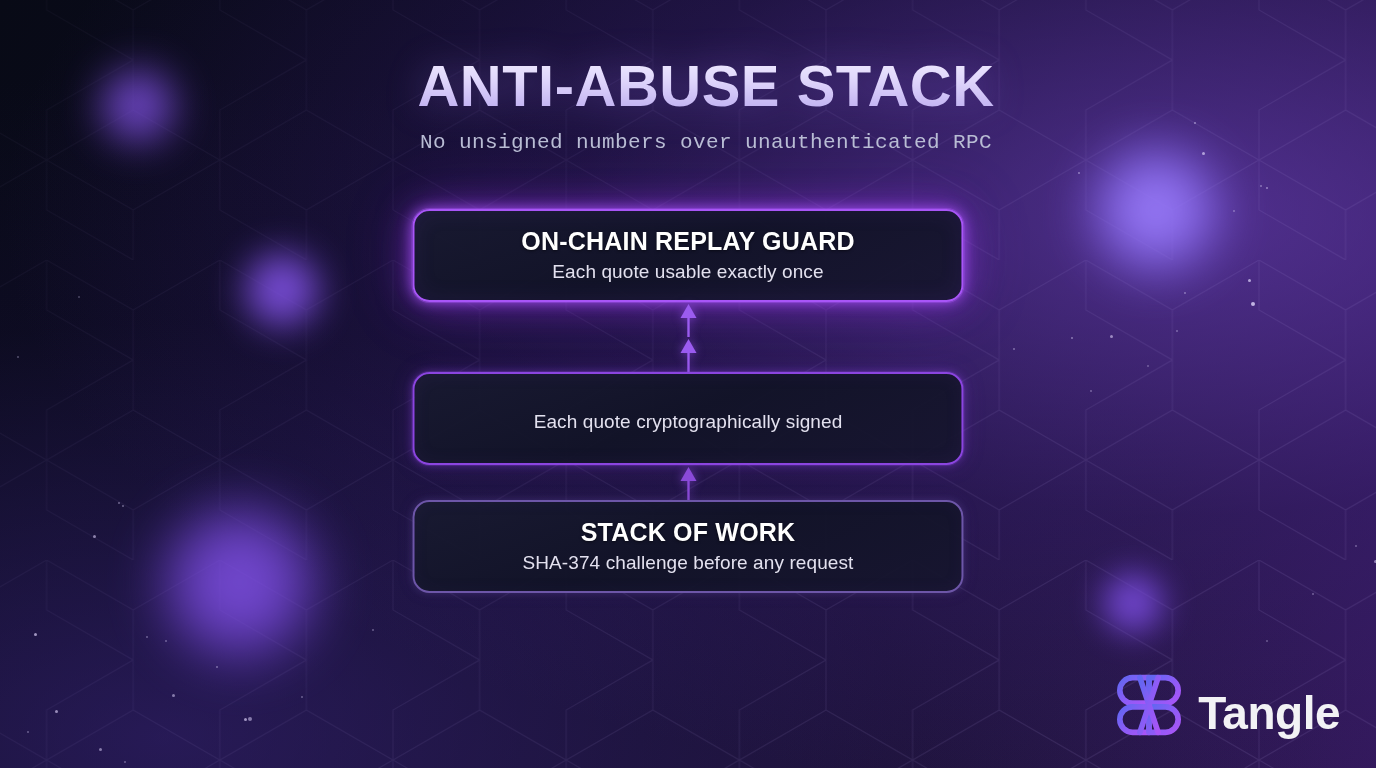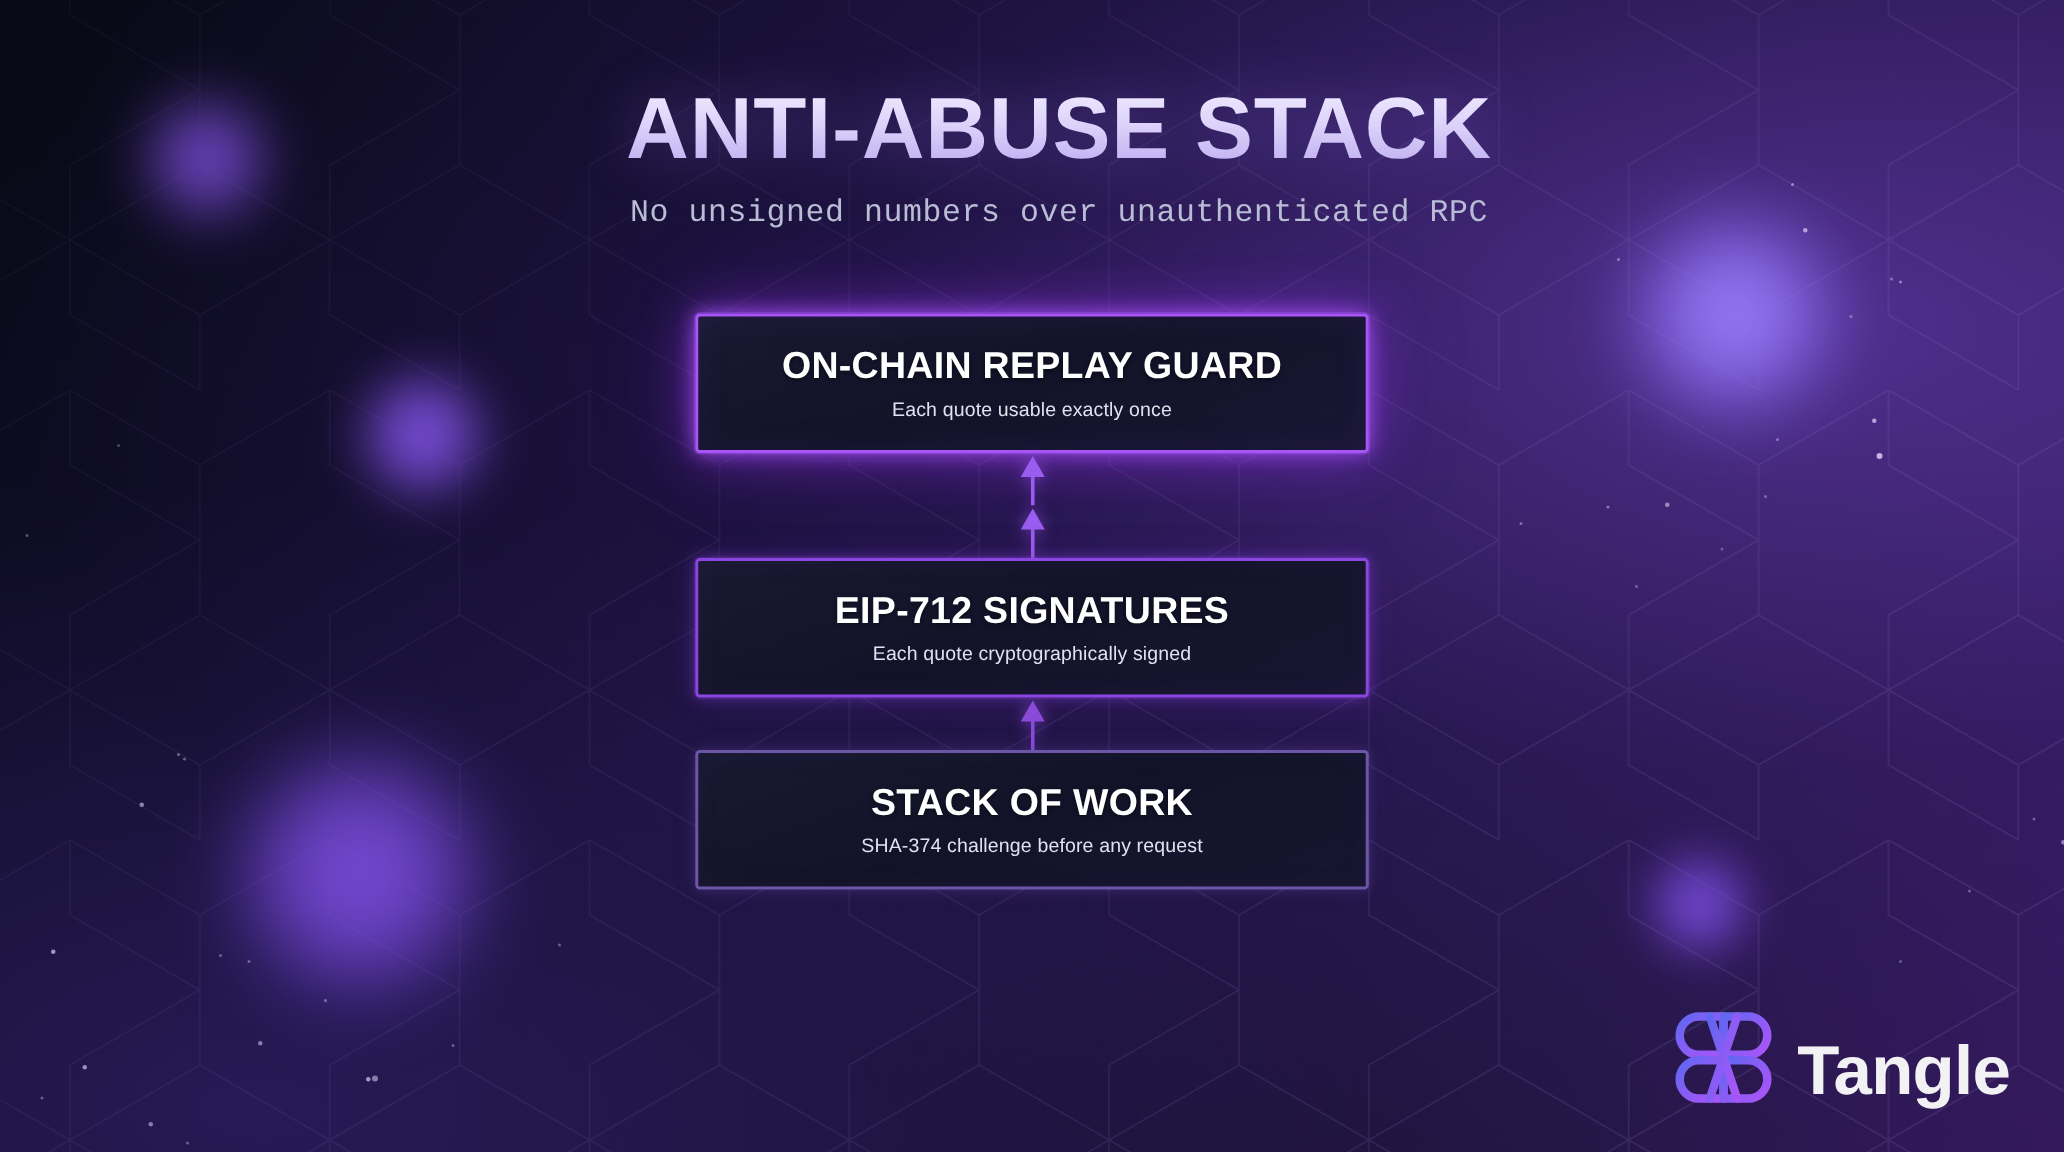--- a/index.html
+++ b/index.html
@@ -92,42 +92,42 @@
     top:209px;
     width:551px;
     z-index:4;
     display:flex;
     flex-direction:column;
     align-items:center;
   }
 
   .card{
     position:relative;
-    width:449px;
+    width:551px;
     height:93px;
-    border-radius:3px;
+    border-radius:17px;
     display:flex;
     flex-direction:column;
     align-items:center;
     justify-content:center;
     background:linear-gradient(160deg, rgba(24,26,48,.92) 0%, rgba(17,19,38,.94) 48%, rgba(22,21,46,.92) 100%);
     border:2px solid;
   }
 
   .card .card-title{
     font-size:25px;
     font-weight:bold;
     color:#ffffff;
     letter-spacing:.2px;
     line-height:1.1;
     text-shadow:0 1px 3px rgba(0,0,0,.5);
   }
   .card .card-sub{
     margin-top:7px;
-    font-size:13px;
+    font-size:19px;
     color:#e3e1ef;
     letter-spacing:.1px;
     line-height:1.1;
   }
 
   
   .card.tier-0{
     border-color:#a855f7;
     box-shadow:
       0 0 0 1px rgba(168,85,247,.35),
@@ -283,21 +283,20 @@
 
 
     <div class="connector">
       <svg width="18" height="34" viewBox="0 0 18 34" aria-hidden="true">
         <path d="M9 34 L9 13" stroke="#9b5cf0" stroke-width="2.4" fill="none"></path>
         <path d="M9 1 L17 15 L1 15 Z" fill="#9b5cf0"></path>
       </svg>
     </div>
 
     <div class="card tier-2">
-      <div class="card-title">EIP-712 SIGNATURES</div>
       <div class="card-sub">Each quote cryptographically signed</div>
     </div>
 
     <div class="connector">
       <svg width="18" height="34" viewBox="0 0 18 34" aria-hidden="true">
         <path d="M9 34 L9 13" stroke="#8a4ad8" stroke-width="2.4" fill="none"></path>
         <path d="M9 1 L17 15 L1 15 Z" fill="#8a4ad8"></path>
       </svg>
     </div>
 

